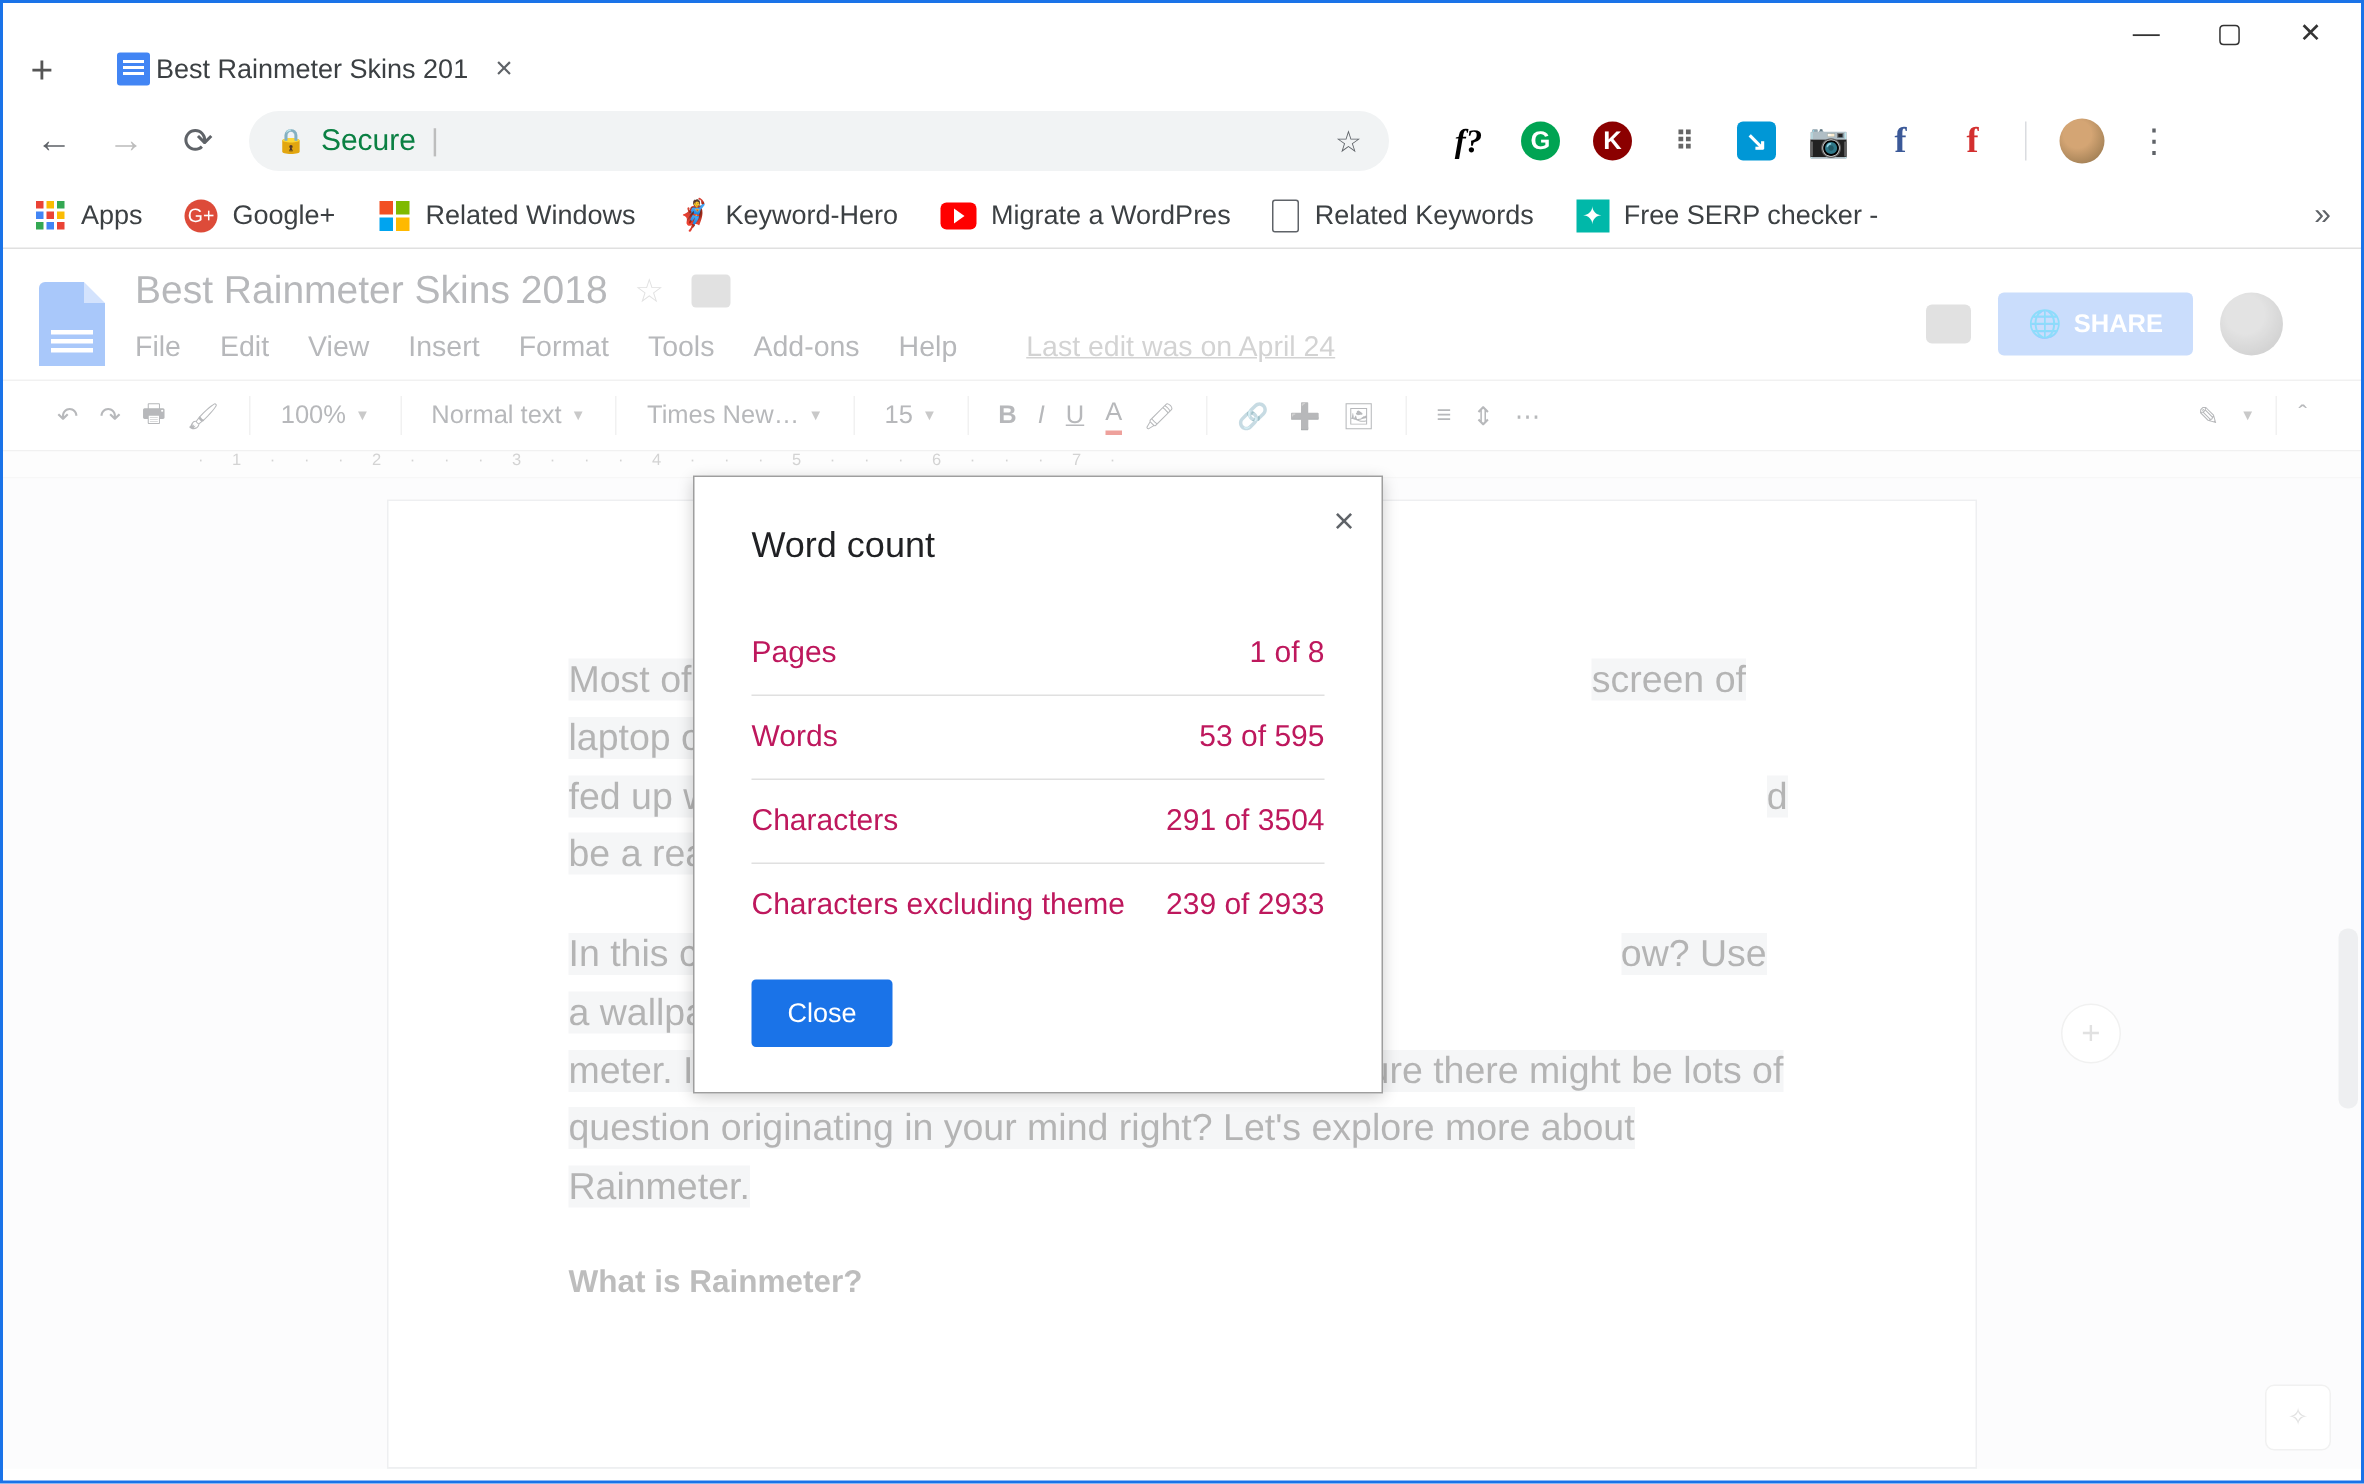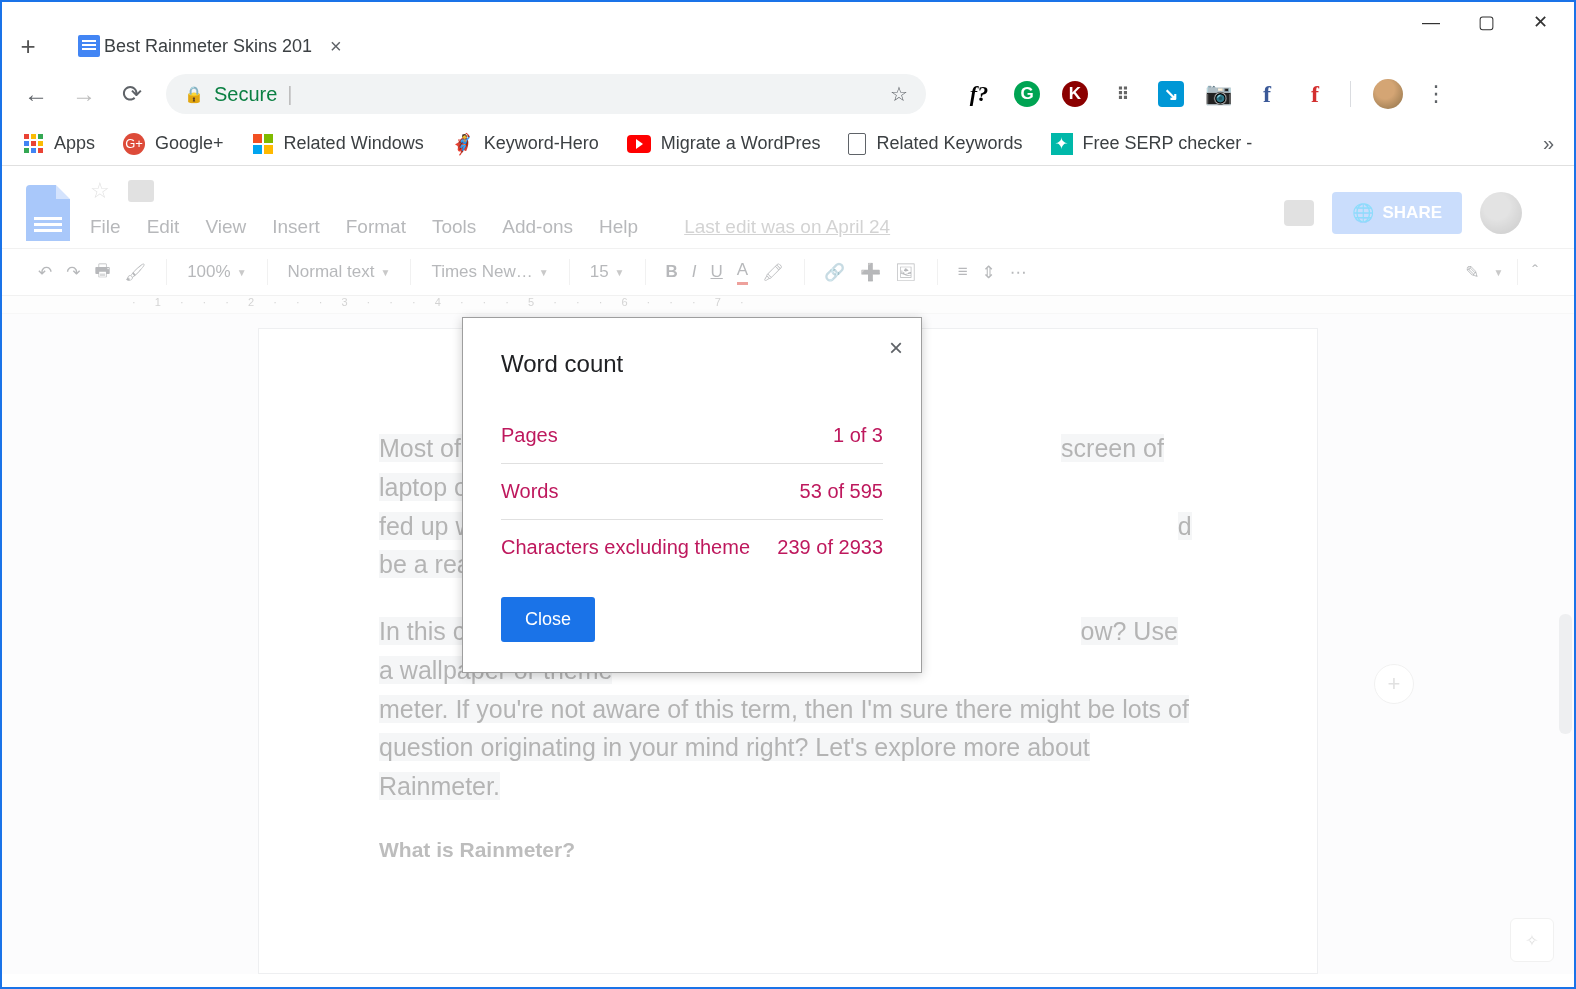--- a/index.html
+++ b/index.html
@@ -199,20 +199,21 @@
     <span>Free SERP checker -</span>
   </div>
   <span class="bm-more">»</span>
 </div>
 
 <div class="dimmed">
   <div class="docs-header">
     <div class="docs-logo"></div>
     <div style="flex:1">
       <div style="display:flex;align-items:center;gap:18px">
+        <span class="docs-title">Best Rainmeter Skins 2018</span>
         <span class="star-doc">☆</span>
         <span class="folder"></span>
       </div>
       <div class="docs-menus" style="padding-left:0">
         <span>File</span>
         <span>Edit</span>
         <span>View</span>
         <span>Insert</span>
         <span>Format</span>
         <span>Tools</span>
@@ -308,24 +309,28 @@
     <div class="explore">✧</div>
     <div class="vscroll"></div>
   </div>
 </div>
 
 <div class="modal">
   <span class="modal-close">×</span>
   <h1>Word count</h1>
   <div class="stat-row">
     <span>Pages</span>
-    <span>1 of 3</span>
+    <span>1 of 8</span>
   </div>
   <div class="stat-row">
     <span>Words</span>
     <span>53 of 595</span>
   </div>
   <div class="stat-row">
+    <span>Characters</span>
+    <span>291 of 3504</span>
+  </div>
+  <div class="stat-row">
     <span>Characters excluding theme</span>
     <span>239 of 2933</span>
   </div>
   <button class="close-btn">Close</button>
 </div>
 
 </body></html>

